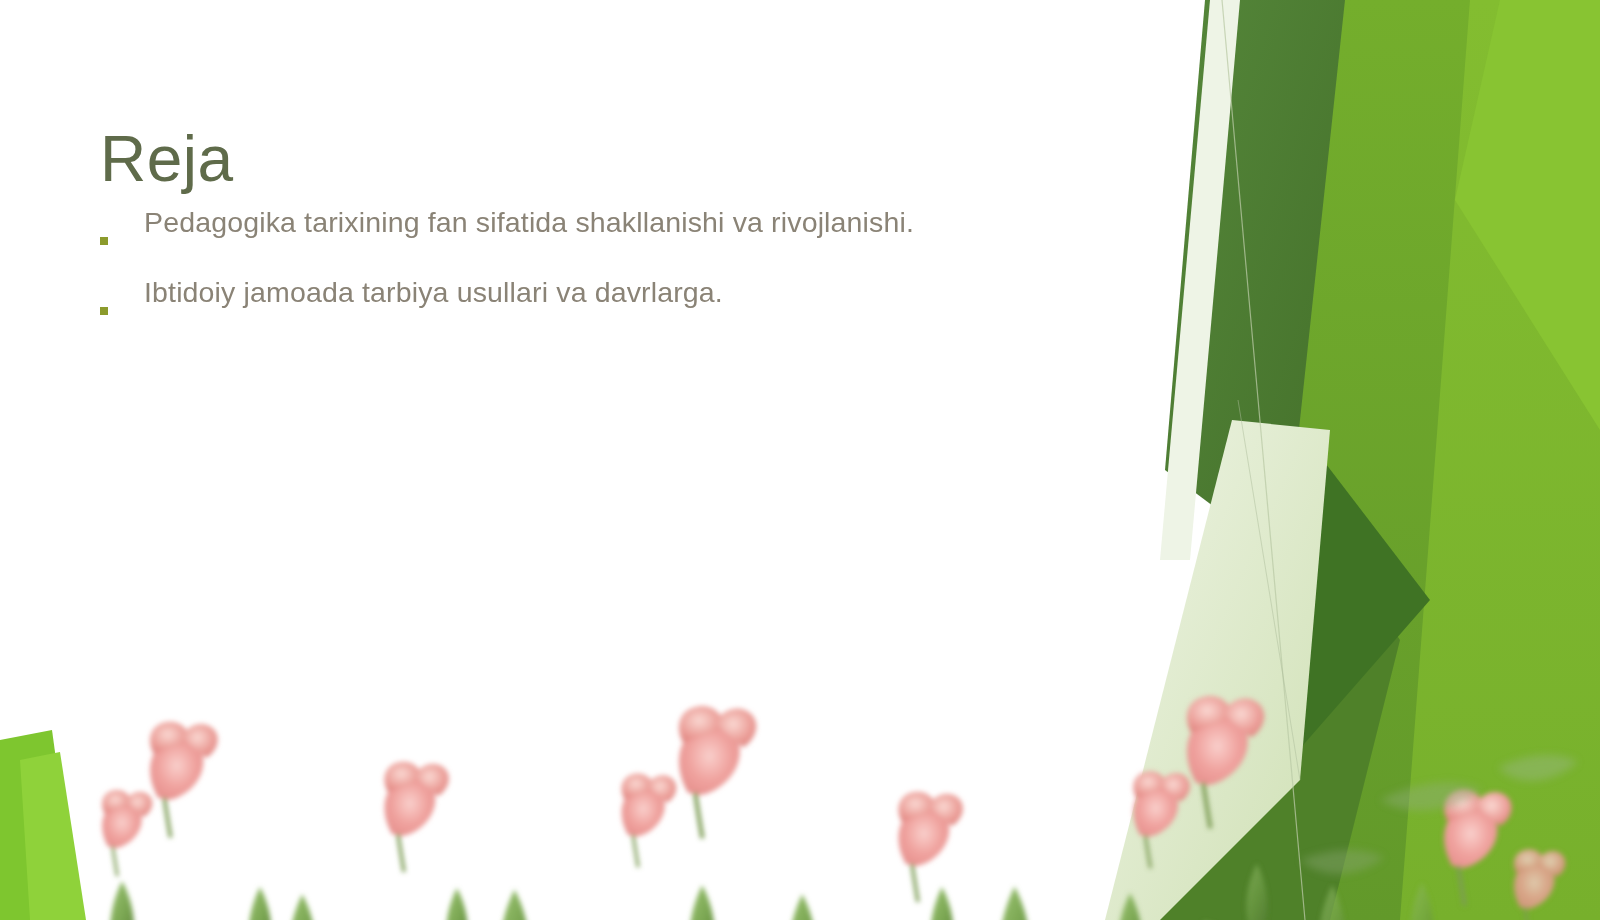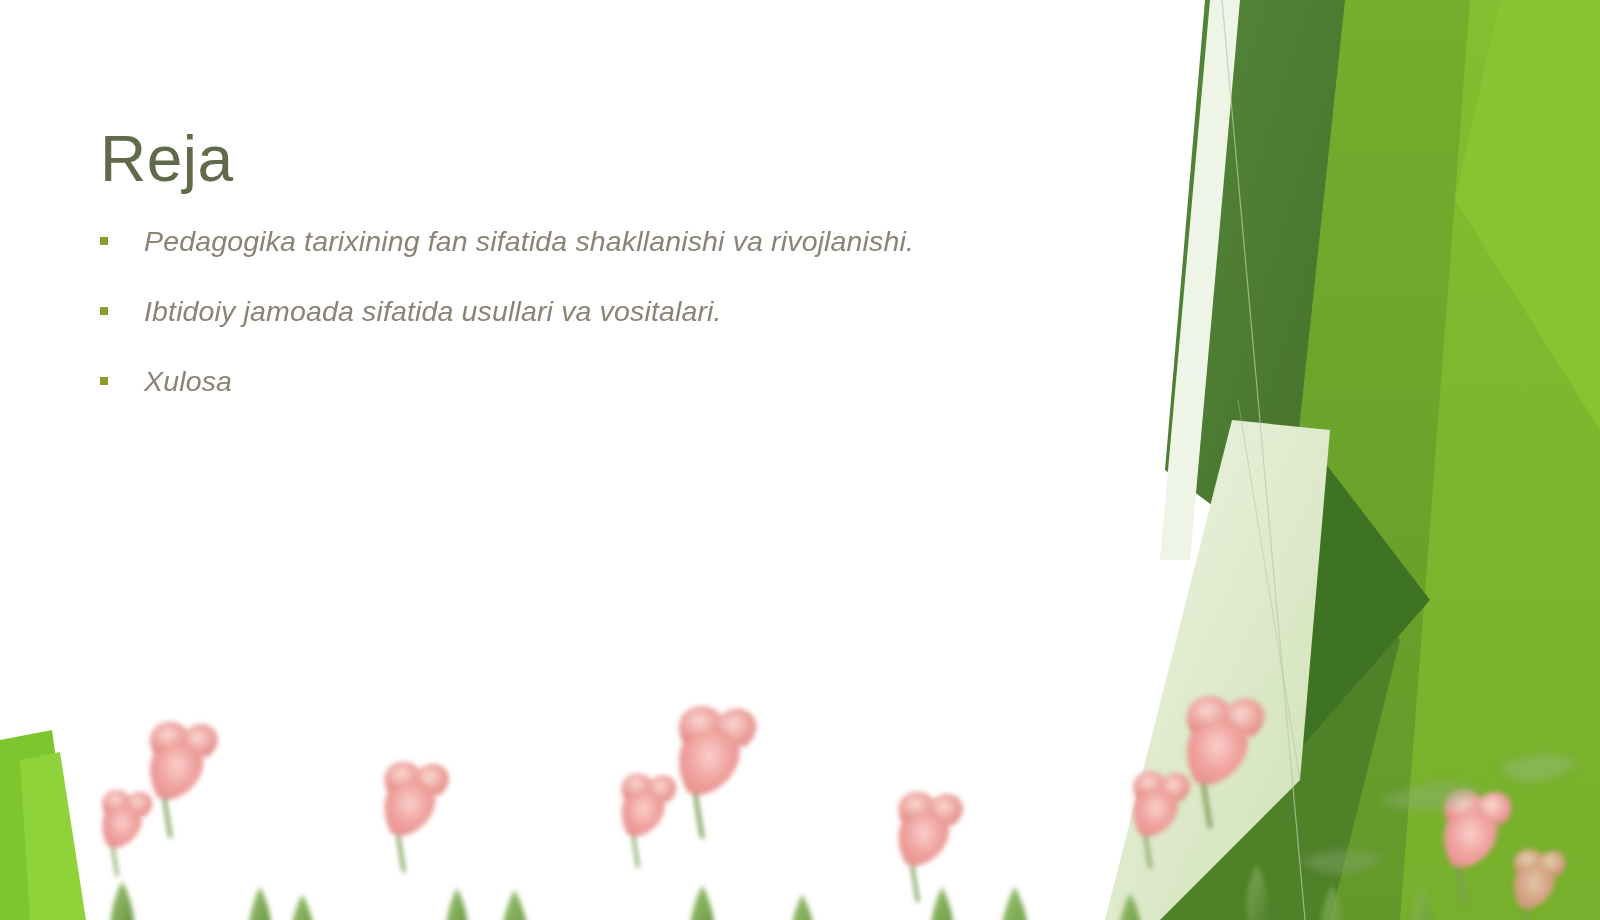--- a/index.html
+++ b/index.html
@@ -55,23 +55,21 @@
     top: 206px;
     width: 1100px;
     list-style: none;
     margin: 0;
     padding: 0;
   }
   .bullet-item {
     position: relative;
     height: 70px;
     display: flex;
-    align-items: center;
     padding-left: 48px;
-    font-style: italic;
   }
   .bullet-marker {
     position: absolute;
     left: 4px;
     top: 50%;
     margin-top: -4px;
     width: 8px;
     height: 8px;
     background: #8c9b2c;
   }
@@ -264,22 +262,18 @@
 
     <h1 id="page-title">Reja</h1>
 
     <ul id="bullet-list">
       <li class="bullet-item">
         <span class="bullet-marker"></span>
         <span class="bullet-text">Pedagogika tarixining fan sifatida shakllanishi va rivojlanishi.</span>
       </li>
       <li class="bullet-item">
         <span class="bullet-marker"></span>
-        <span class="bullet-text">Ibtidoiy jamoada sifatida usullari va vositalari.</span>
-      </li>
-      <li class="bullet-item">
-        <span class="bullet-marker"></span>
-        <span class="bullet-text">Xulosa</span>
+        <span class="bullet-text">Ibtidoiy jamoada tarbiya usullari va davrlarga.</span>
       </li>
     </ul>
 
   </div>
 </div>
 
 </body></html>

